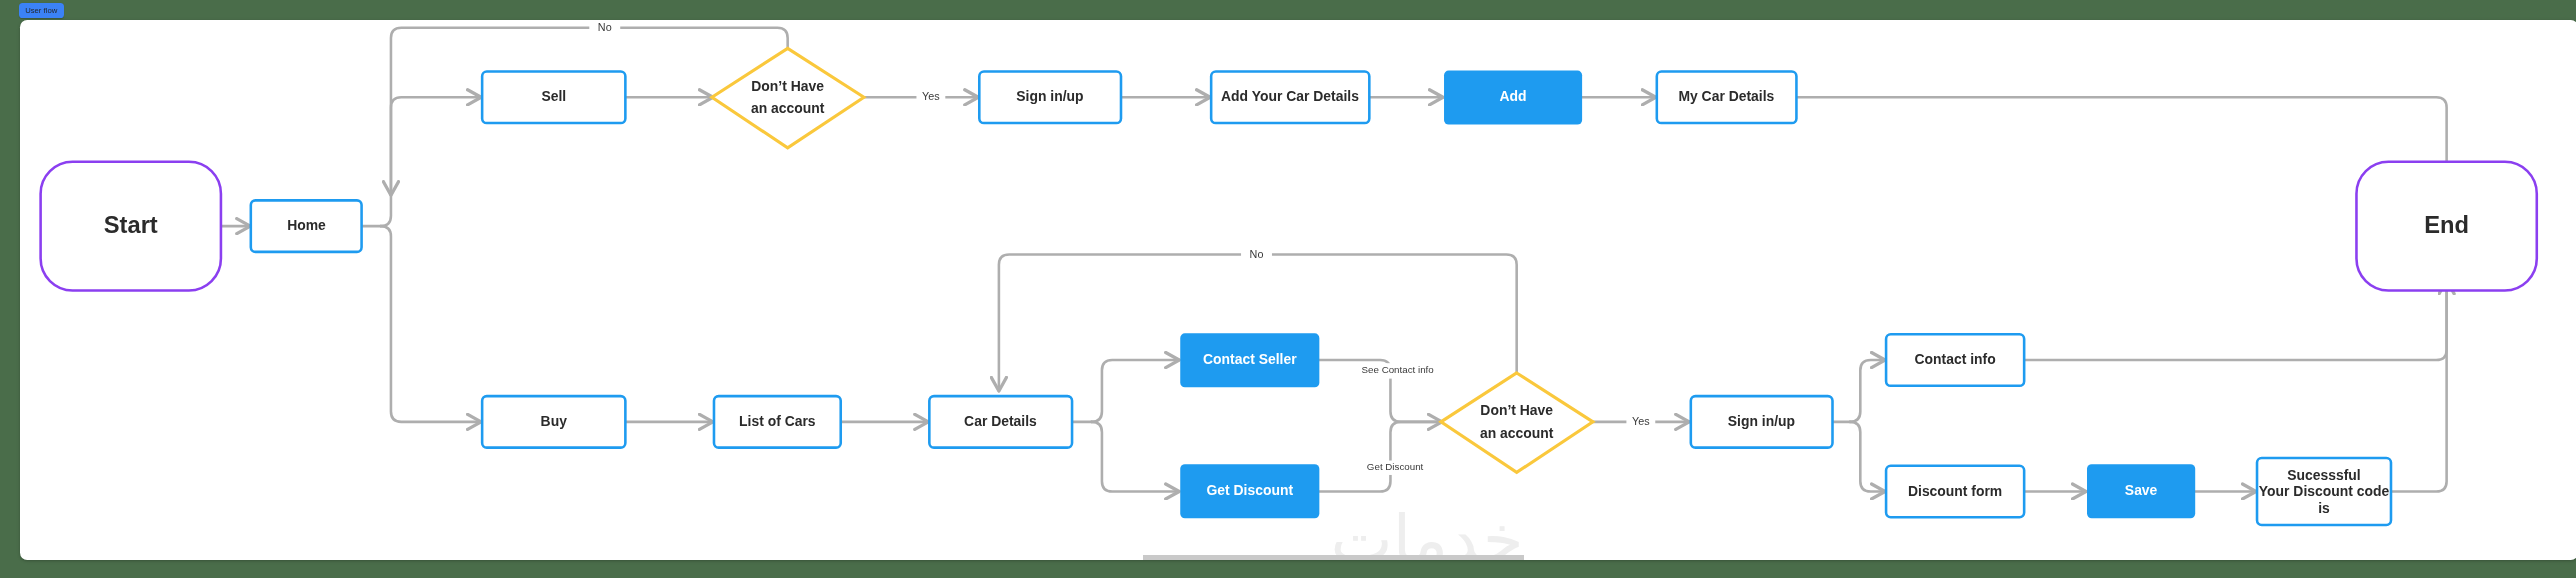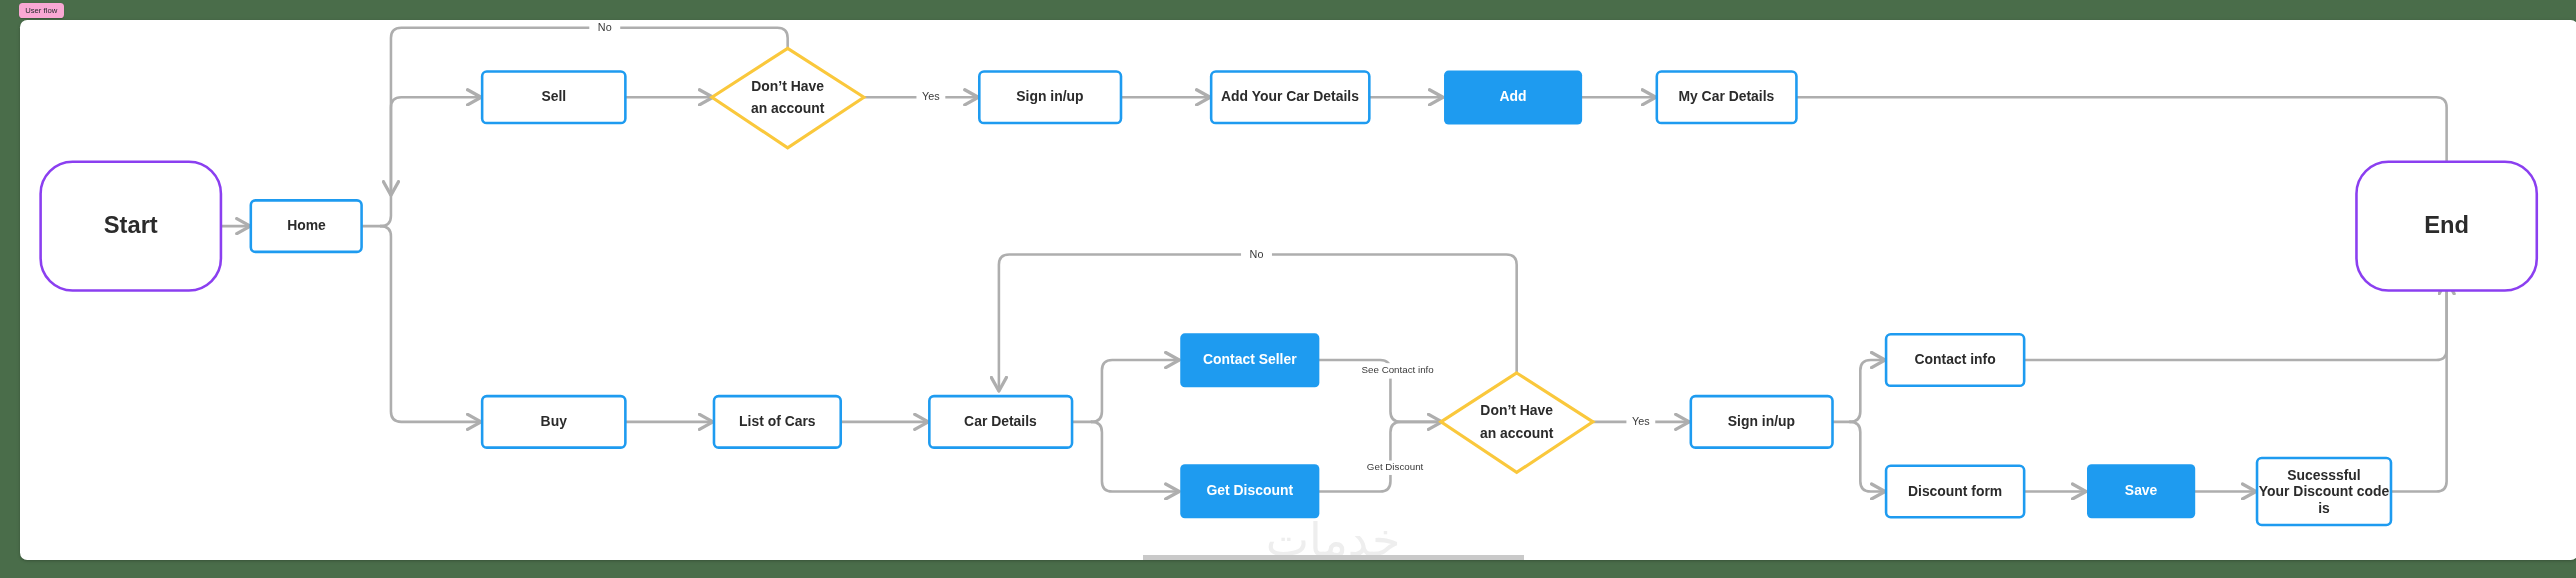--- a/index.html
+++ b/index.html
@@ -5,21 +5,21 @@
   html,body{margin:0;padding:0;}
   body{
     width:2597px;height:579px;
     background:#4a6d4a;
     font-family:"Liberation Sans","DejaVu Sans",sans-serif;
     overflow:hidden;
     position:relative;
   }
   #tab-chip{
     position:absolute;left:18.5px;top:3.1px;
-    background:#f9a8d4;
+    background:#3b82f6;
     border-radius:3.6px;
     padding:3.6px 6.7px 4.1px 6.7px;
     font-size:7.7px;
     color:#23272b;
     line-height:1;
     box-shadow:0 0.5px 1px rgba(0,0,0,.18);
     white-space:nowrap;
     z-index:5;
   }
   #canvas{
@@ -32,23 +32,22 @@
     box-shadow:0 1px 3.1px rgba(0,0,0,.25);
   }
   #flow-svg{position:absolute;left:0;top:0;width:2558px;height:540px;display:block;}
 
   
   .wm{
     position:absolute;
     left:1123px;top:489px;
     width:381px;height:62px;
     font-family:"DejaVu Sans",sans-serif;
-    font-size:46px;
+    font-size:66px;
     color:#eeeeee;
-    text-align:center;
     line-height:62px;
     direction:rtl;
     user-select:none;
     pointer-events:none;
     z-index:1;
   }
   .wm-bar{
     position:absolute;left:1123px;top:535px;width:381px;height:5.2px;
     background:#c9c9c9;z-index:1;
   }

